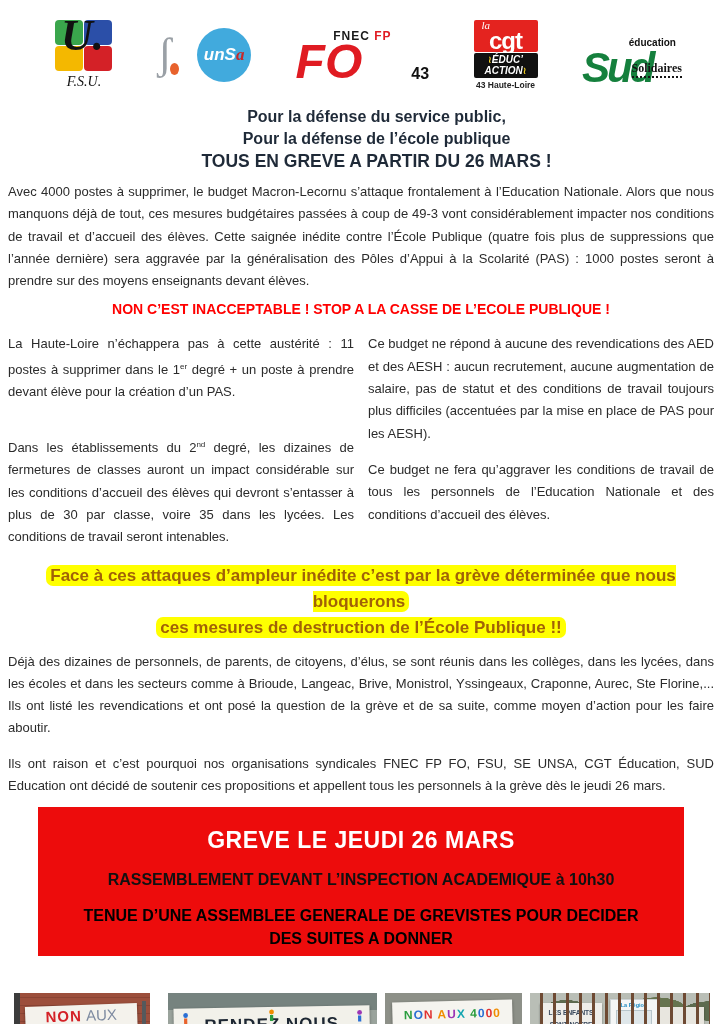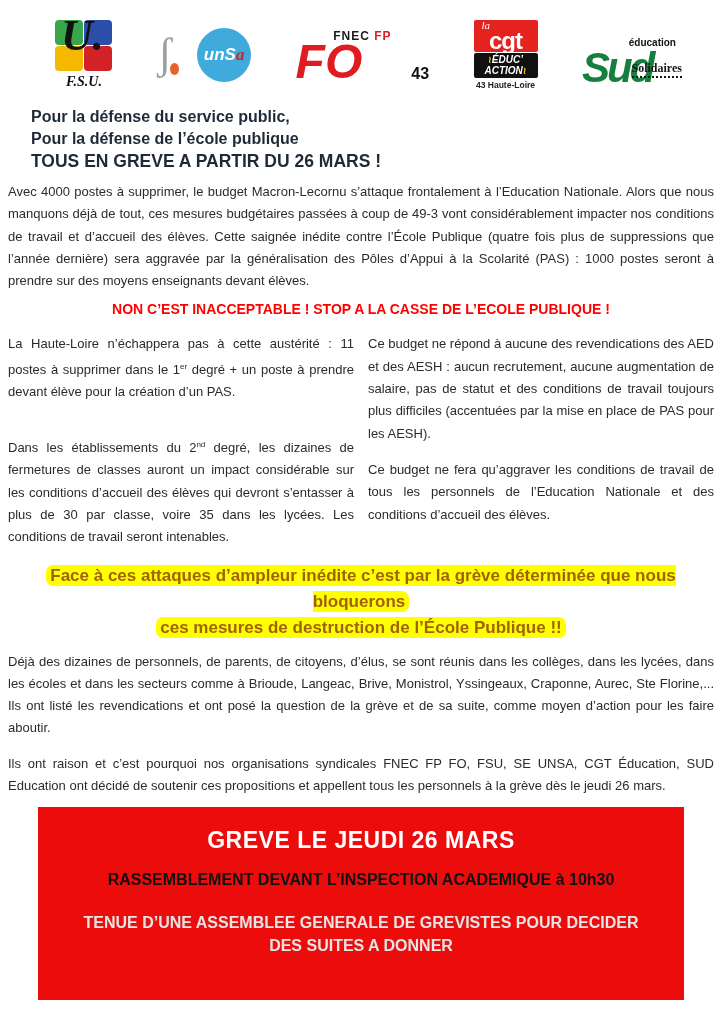--- a/index.html
+++ b/index.html
@@ -20,21 +20,21 @@
   .logo{display:flex;flex-direction:column;align-items:center;justify-content:center;}
   
   .fsu-grid{position:relative;width:58px;height:52px;}
   .fsu-sq{position:absolute;width:28px;height:25px;border-radius:4px;}
   .fsu-g{left:0;top:0;background:#3aa64c;}
   .fsu-b{left:29px;top:0;background:#2b4fa8;}
   .fsu-y{left:0;top:26px;background:#f4b800;}
   .fsu-r{left:29px;top:26px;background:#d42127;}
   .fsu-u{position:absolute;left:6px;top:-6px;width:52px;font-family:"Liberation Serif","DejaVu Serif",serif;
          font-size:44px;font-weight:bold;font-style:italic;color:#111;line-height:1;}
-  .fsu-label{font-family:"Liberation Serif","DejaVu Serif",serif;font-style:italic;font-weight:bold;
+  .fsu-label{font-family:"Liberation Serif","DejaVu Serif",serif;font-style:italic;font-weight:normal;
              font-size:14px;color:#111;margin-top:2px;}
   
   .unsa-wrap{display:flex;align-items:center;gap:8px;}
   .unsa-s{font-family:"Liberation Serif","DejaVu Serif",serif;font-size:44px;color:#9aa0a6;line-height:.8;}
   .unsa-dot{display:inline-block;width:9px;height:12px;background:#e8622c;border-radius:50%;
             position:relative;top:14px;left:-10px;}
   .unsa-circle{width:54px;height:54px;border-radius:50%;background:#41aadd;display:flex;
                align-items:center;justify-content:center;}
   .unsa-text{color:#fff;font-weight:bold;font-style:italic;font-size:17px;letter-spacing:0;}
   .unsa-text .a{color:#c82828;font-family:"Liberation Serif","DejaVu Serif",serif;}
@@ -56,21 +56,21 @@
   .cgt-band .sw{color:#f5d327;}
   .cgt-dept{font-size:8.5px;font-weight:bold;color:#222;margin-top:2px;}
   
   .sud-wrap{position:relative;width:100px;height:60px;}
   .sud-edu{position:absolute;right:6px;top:12px;font-size:10px;font-weight:bold;color:#111;}
   .sud-main{position:absolute;left:0;top:24px;font-family:Liberation Sans, sans-serif;
             font-size:42px;font-weight:bold;font-style:italic;color:#15803d;letter-spacing:-3px;line-height:.9;}
   .sud-sol{position:absolute;right:0;bottom:7px;font-family:"Liberation Serif","DejaVu Serif",serif;
            font-size:12px;font-weight:bold;color:#141414;border-bottom:2px dotted #141414;}
   
-  .title-block{text-align:left;margin-top:8px;line-height:22px;color:#1f2a38;font-weight:bold;padding-left:31px;}
+  .title-block{text-align:center;margin-top:8px;line-height:22px;color:#1f2a38;font-weight:bold;padding-left:31px;}
   .title-s{font-size:16px;}
   .title-l{font-size:17.5px;}
   
   .bodytext{
     font-size:13px;line-height:22.3px;text-align:justify;
     margin:0;padding:0 8px;color:#2b2b2b;
   }
   .intro{margin-top:9px;}
   .alert{
     text-align:center;color:#ff0000;font-weight:bold;font-size:14px;
@@ -81,26 +81,26 @@
   .col p{margin:0;}
   .col .sp1{margin-bottom:30px;}
   .col .sp2{margin-bottom:14px;}
   sup{font-size:.62em;}
   .highlight{text-align:center;margin:14px 0 10px;line-height:26px;}
   .hl{background:#ffff00;color:#a16207;font-weight:bold;font-size:17px;padding:1px 4px;border-radius:7px;}
   .b2{margin-top:2px;}
   .b3{margin-top:13px;}
   
   .red-banner{
-    margin:10px 38px 0;height:193px;background:#ed0c0c;
+    margin:10px 38px 0;height:149px;background:#ed0c0c;
     text-align:center;box-sizing:border-box;padding-top:20px;
   }
   .rb1{color:#ffffff;font-weight:bold;font-size:23px;letter-spacing:.5px;}
   .rb2{color:#111111;font-weight:bold;font-size:16px;margin-top:17px;}
-  .rb3{color:#e5e5e5;font-weight:bold;font-size:16px;margin:22px auto 0;max-width:560px;line-height:23px;}
+  .rb3{color:#000000;font-weight:bold;font-size:16px;margin:15px auto 0;max-width:560px;line-height:23px;}
   
   .photos{display:flex;margin-top:37px;padding-left:14px;}
   .photo{position:relative;height:92px;overflow:hidden;flex:none;}
   .photo1{width:136px;margin-right:18px;background:
       repeating-linear-gradient(0deg,#9c4f3c 0 7px,#8a4434 7px 8px);}
   .photo1::before{content:"";position:absolute;left:0;top:0;width:6px;height:92px;background:#3c3c3c;}
   .photo1::after{content:"";position:absolute;right:4px;top:8px;width:4px;height:80px;background:#55595c;}
   .sheet1{
     position:absolute;left:12px;top:12px;width:112px;height:66px;background:#f4f2ec;
     transform:rotate(-2deg);box-shadow:0 1px 3px rgba(0,0,0,.4);

